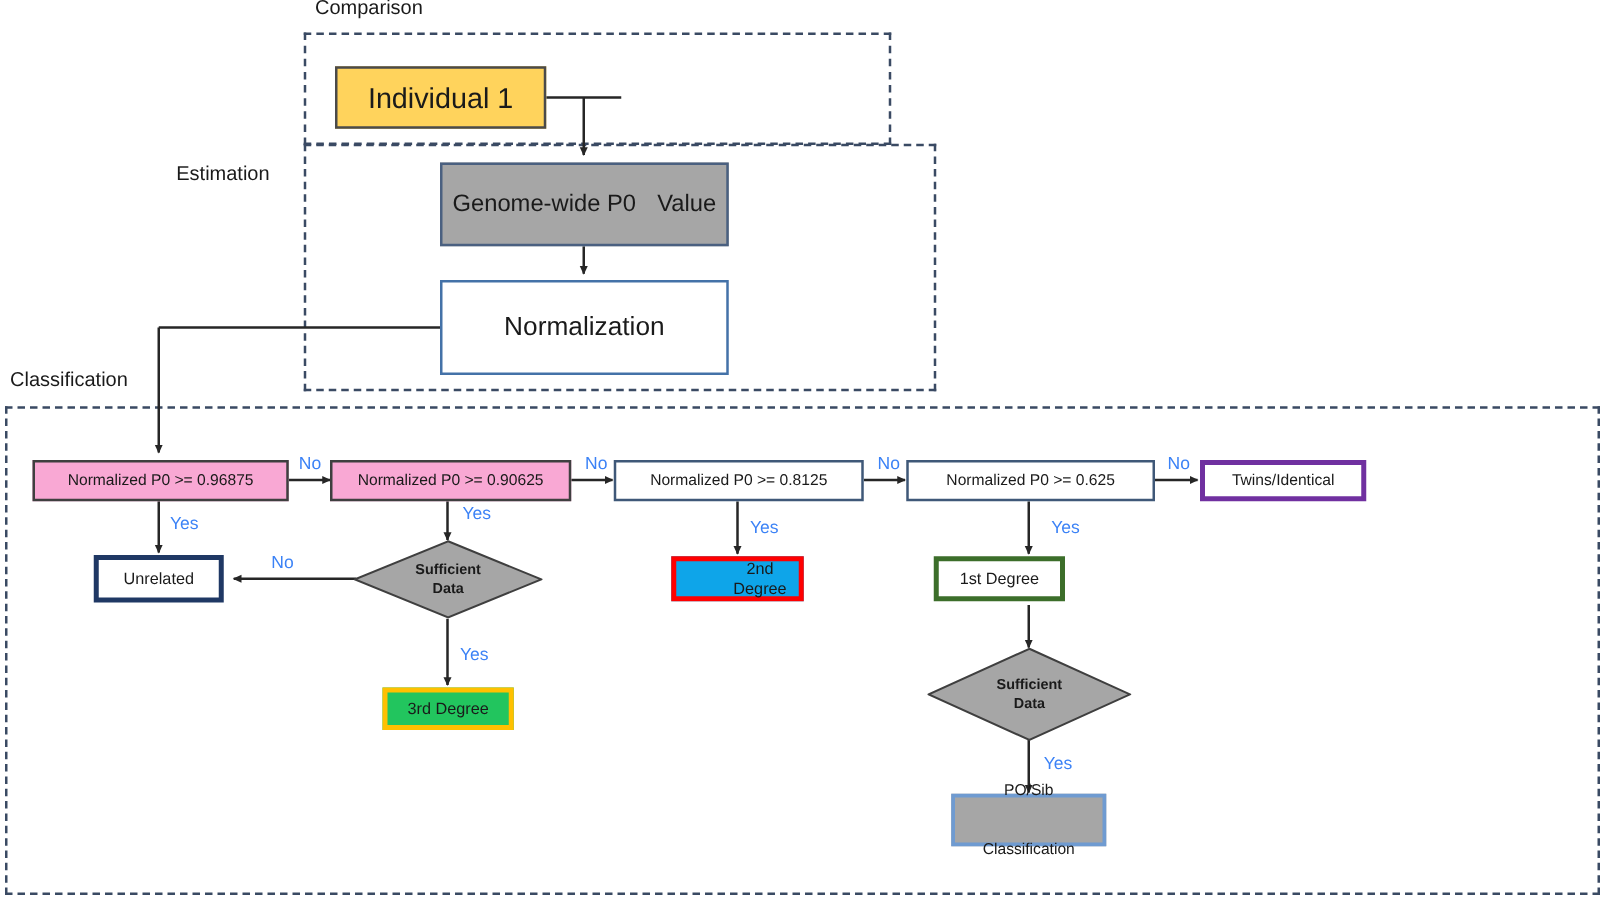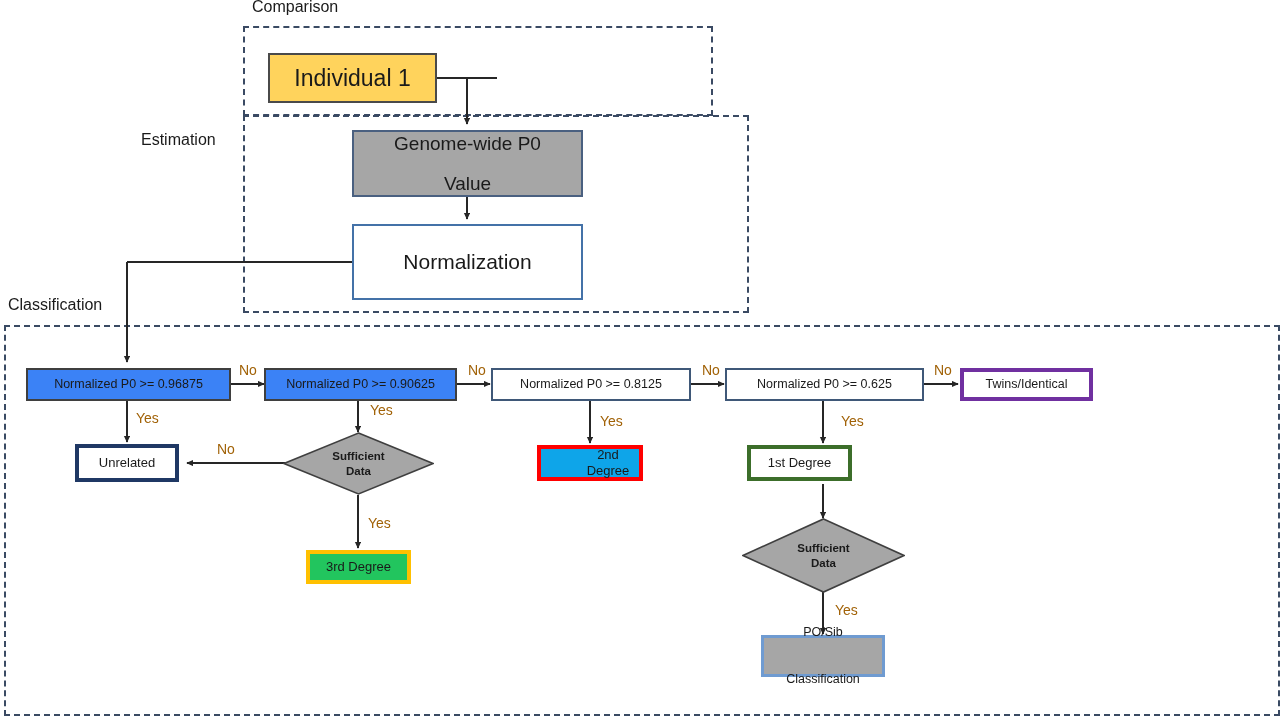--- a/index.html
+++ b/index.html
@@ -12,36 +12,36 @@
   .group-label{position:absolute;font-size:16px;color:#1a1a1a;white-space:nowrap;}
 
   .node{position:absolute;display:flex;align-items:center;justify-content:center;
         text-align:center;box-sizing:border-box;line-height:1.22;}
 
   .n-ind1{background:#ffd35c;border:2px solid #4a4a4a;font-size:23px;}
   .n-ind2{background:#b9cbe8;border:2px solid #4472a8;font-size:23px;}
   .n-gray-box{background:#a6a6a6;border:2px solid #4a6080;font-size:19px;}
   .n-white-box{background:#ffffff;border:2px solid #4472a8;font-size:21px;}
 
-  .n-dec-gray{background:#3b82f6;border:2px solid #3f3f3f;font-size:12.5px;}
+  .n-dec-gray{background:#f9a8d4;border:2px solid #3f3f3f;font-size:12.5px;}
   .n-dec-white{background:#ffffff;border:2px solid #3f5878;font-size:12.5px;}
 
   .n-unrelated{background:#ffffff;border:4px solid #1f3864;font-size:13px;}
   .n-twins{background:#ffffff;border:4px solid #7030a0;font-size:12.5px;}
   .n-2nd{background:#0ea5e9;border:4px solid #ff0000;font-size:13px;padding-left:36px;}
   .n-1st{background:#ffffff;border:4px solid #3c6e2a;font-size:13px;}
   .n-3rd{background:#22c55e;border:4px solid #ffc000;font-size:13px;}
   .n-posib{background:#a6a6a6;border:3px solid #6f9bd1;font-size:12.5px;}
 
   .diamond{position:absolute;}
   .diamond .dlabel{position:absolute;left:0;top:0;width:100%;height:100%;
         display:flex;flex-direction:column;align-items:center;justify-content:center;
         font-size:11.5px;line-height:1.25;text-align:center;font-weight:bold;}
 
-  .edge-label{position:absolute;font-size:14px;color:#a16207;white-space:nowrap;}
+  .edge-label{position:absolute;font-size:14px;color:#3b82f6;white-space:nowrap;}
 </style>
 </head>
 <body>
 
 <div id="canvas">
 
   <div class="group-box" style="left:243px;top:26px;width:466px;height:86px;"></div>
   <div class="group-label" style="left:252px;top:-2px;">Comparison</div>
 
   <div class="group-box" style="left:243px;top:115px;width:502px;height:194px;"></div>
@@ -84,21 +84,21 @@
       <path d="M823,401 L823,443" marker-end="url(#ah)"></path>
 
       <path d="M823,484 L823,518" marker-end="url(#ah)"></path>
 
       <path d="M823,592 L823,634" marker-end="url(#ah)"></path>
     </g>
   </svg>
 
   <div class="node n-ind1" style="left:268px;top:53px;width:169px;height:50px;">Individual 1</div>
 
-  <div class="node n-gray-box" style="left:352px;top:130px;width:231px;height:67px;flex-direction:column;gap:17px;">
+  <div class="node n-gray-box" style="left:352px;top:130px;width:231px;height:67px;flex-direction:row;gap:17px;">
     <span>Genome-wide P0</span>
     <span>Value</span>
   </div>
   <div class="node n-white-box" style="left:352px;top:224px;width:231px;height:76px;">Normalization</div>
 
   <div class="node n-dec-gray" style="left:26px;top:368px;width:205px;height:33px;">Normalized P0 &gt;= 0.96875</div>
   <div class="node n-dec-gray" style="left:264px;top:368px;width:193px;height:33px;">Normalized P0 &gt;= 0.90625</div>
   <div class="node n-dec-white" style="left:491px;top:368px;width:200px;height:33px;">Normalized P0 &gt;= 0.8125</div>
   <div class="node n-dec-white" style="left:725px;top:368px;width:199px;height:33px;">Normalized P0 &gt;= 0.625</div>
   <div class="node n-unrelated" style="left:75px;top:444px;width:104px;height:38px;">Unrelated</div>

